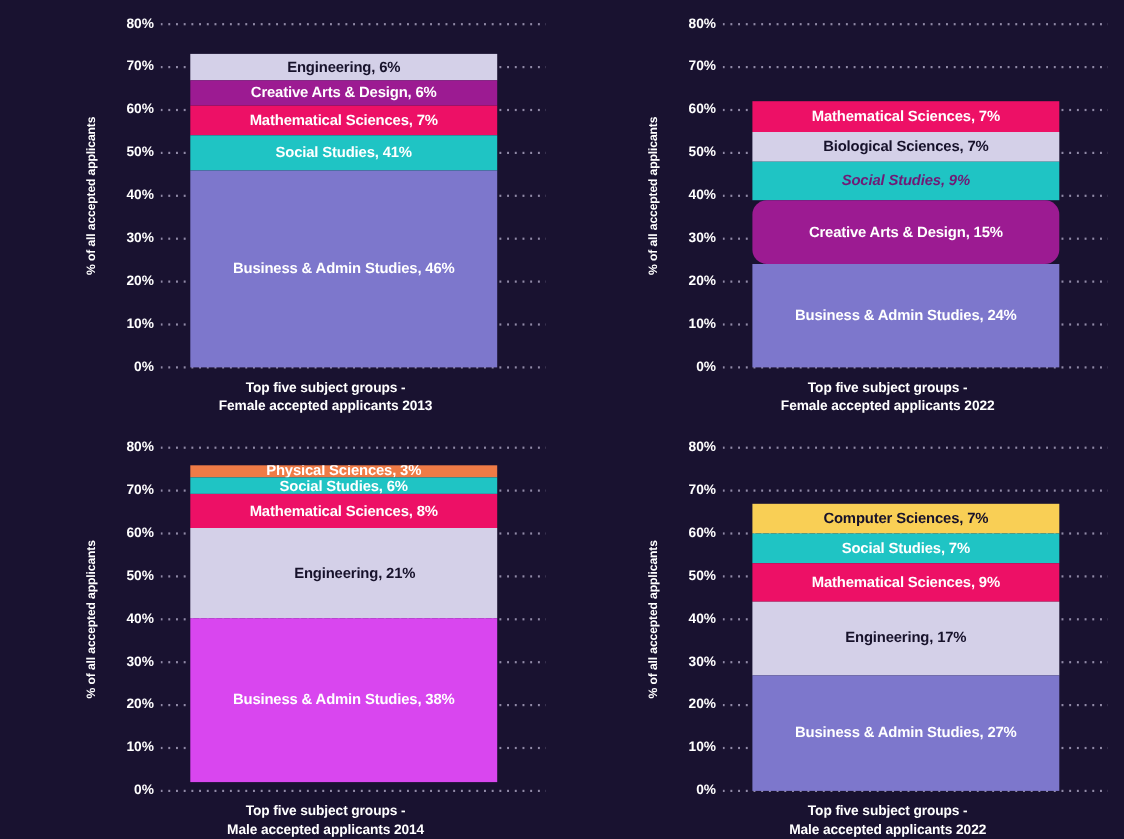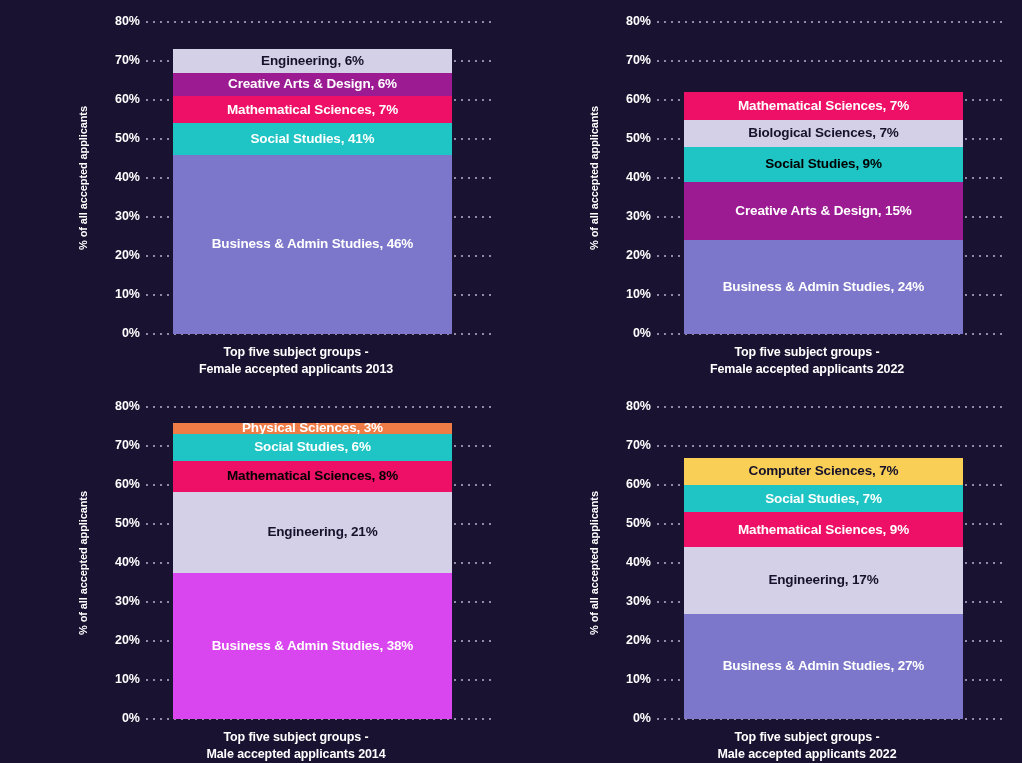--- a/index.html
+++ b/index.html
@@ -239,23 +239,23 @@
           </div>
         </div>
         <div class="bar" style="height: 241.8px;">
           <div class="seg" style="height: 27.3px; background: rgb(237, 16, 102);">
             <span class="slabel" style="color: rgb(255, 255, 255);">Mathematical Sciences, 7%</span>
           </div>
           <div class="seg" style="height: 27.3px; background: rgb(212, 208, 232);">
             <span class="slabel" style="color: rgb(23, 18, 43);">Biological Sciences, 7%</span>
           </div>
           <div class="seg" style="height: 35.1px; background: rgb(31, 196, 196);">
-            <span class="slabel" style="color: #000000;">Social Studies, 9%</span>
-          </div>
-          <div class="seg" style="height: 58.5px; background: rgb(156, 27, 146);">
+            <span class="slabel" style="color: #701a75; font-style: italic;">Social Studies, 9%</span>
+          </div>
+          <div class="seg" style="height: 58.5px; background: rgb(156, 27, 146); border-radius: 13px;">
             <span class="slabel" style="color: rgb(255, 255, 255);">Creative Arts &amp; Design, 15%</span>
           </div>
           <div class="seg" style="height: 93.6px; background: rgb(125, 119, 204);">
             <span class="slabel" style="color: rgb(255, 255, 255);">Business &amp; Admin Studies, 24%</span>
           </div>
         </div>
       </div>
       <div class="caption" style="top: 344px;">
         <div>Top five subject groups -</div>
         <div>Female accepted applicants 2022</div>
@@ -301,25 +301,25 @@
           </div>
           <div class="tick" style="top: 312px;">
             <div class="tlabel">0%</div>
             <div class="tline"></div>
           </div>
         </div>
         <div class="bar" style="height: 296.4px; border-radius: 25px;">
           <div class="seg" style="height: 11.7px; background: rgb(239, 123, 70);">
             <span class="slabel" style="color: rgb(255, 255, 255);">Physical Sciences, 3%</span>
           </div>
-          <div class="seg" style="height: 27px; background: rgb(31, 196, 196);">
+          <div class="seg" style="height: 15px; background: rgb(31, 196, 196);">
             <span class="slabel" style="color: rgb(255, 255, 255);">Social Studies, 6%</span>
           </div>
           <div class="seg" style="height: 31.2px; background: rgb(237, 16, 102);">
-            <span class="slabel" style="color: #000000;">Mathematical Sciences, 8%</span>
+            <span class="slabel" style="color: #ffffff;">Mathematical Sciences, 8%</span>
           </div>
           <div class="seg" style="height: 81.9px; background: rgb(212, 208, 232); padding-left: 20px;">
             <span class="slabel" style="color: rgb(23, 18, 43);">Engineering, 21%</span>
           </div>
           <div class="seg" style="height: 148.2px; background: #d946ef;">
             <span class="slabel" style="color: rgb(255, 255, 255);">Business &amp; Admin Studies, 38%</span>
           </div>
         </div>
       </div>
       <div class="caption" style="top: 339px;">

